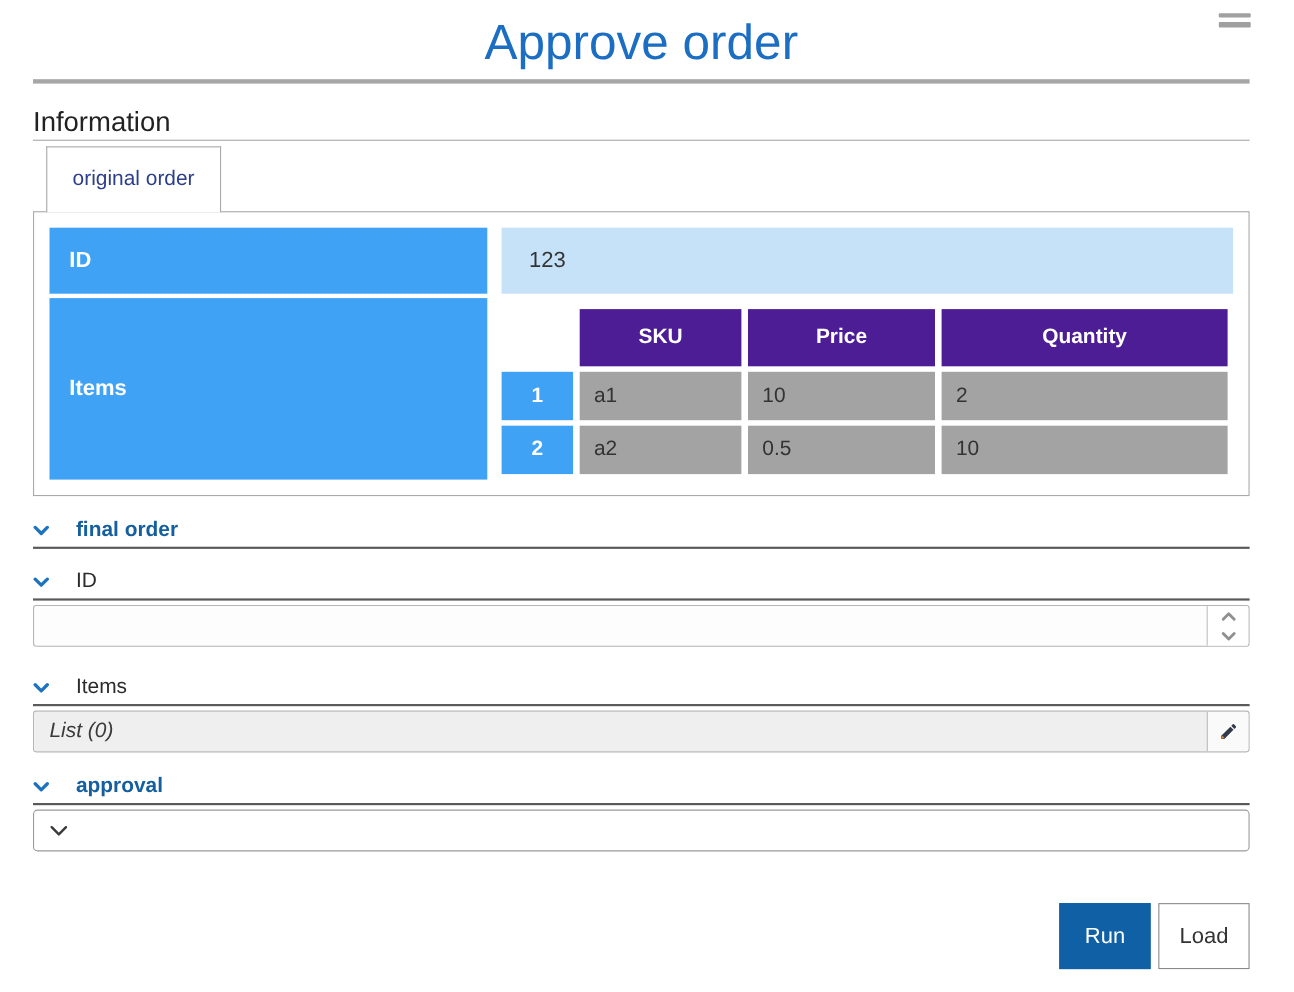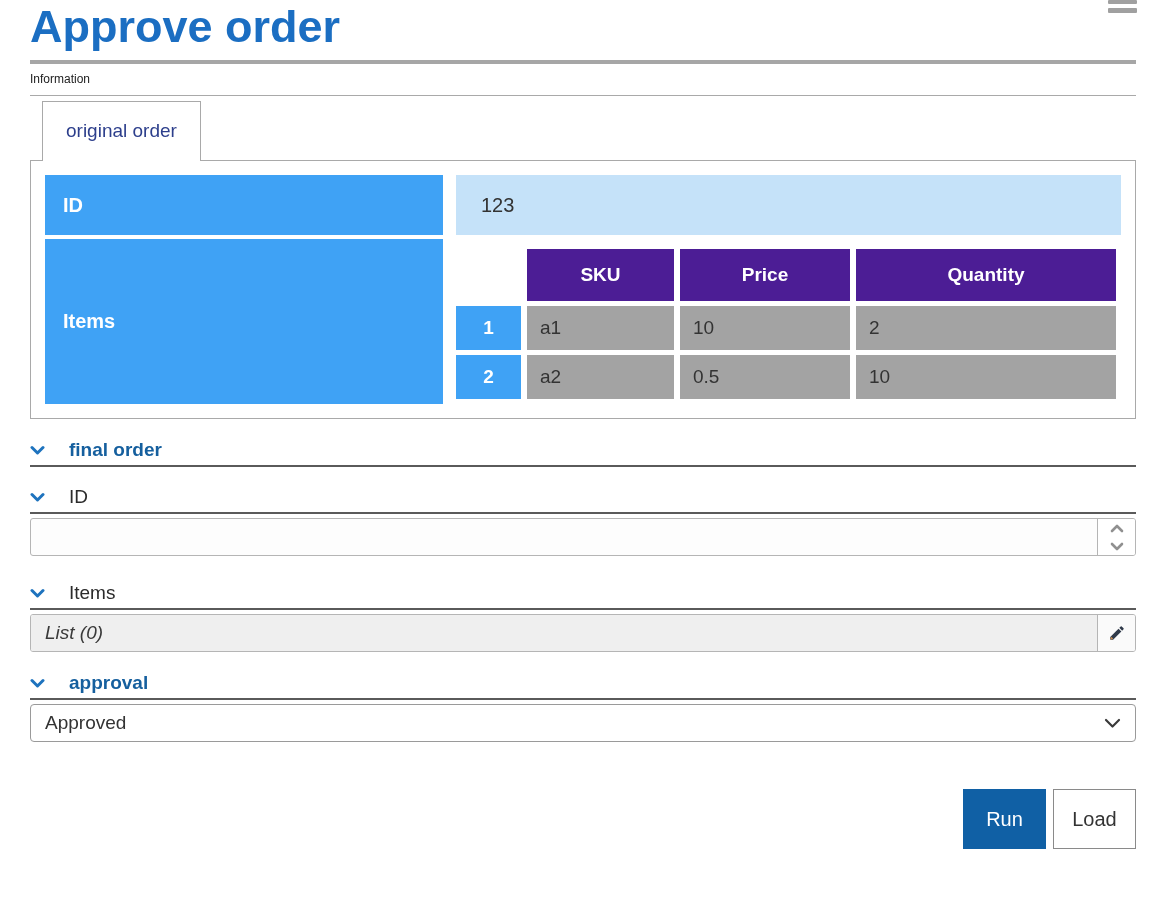--- a/index.html
+++ b/index.html
@@ -6,24 +6,24 @@
   html,body { width:1176px; height:902px; background:#ffffff; overflow:hidden;
               font-family:"Liberation Sans","DejaVu Sans",sans-serif; color:#2b2b2b; }
   .page { position:relative; width:1176px; height:902px; padding:0 40px 0 30px; }
 
   
   .hamburger { position:absolute; top:0; right:39px; width:29px; cursor:pointer; }
   .hamburger .bar { width:29px; height:5px; background:#a0a0a0; border-radius:1px; margin-bottom:4px; }
   .hamburger .bar.clipped { height:4px; }
 
   
-  h1.title { font-size:45px; font-weight:700; color:#1b6ec2; line-height:54px; letter-spacing:0; }
+  h1.title { margin-top:12px; font-size:45px; font-weight:400; color:#1b6ec2; line-height:54px; letter-spacing:0;text-align:center; }
   .title-rule { height:4px; background:#a6a6a6; margin-top:6px; }
 
-  .info-label { margin-top:4px; font-size:12px; color:#222; line-height:22px; }
+  .info-label { margin-top:24px; font-size:25px; color:#222; line-height:22px; }
   .info-rule { height:1px; background:#a9a9a9; margin-top:5px; }
 
   
   .tabbar { margin-top:5px; position:relative; z-index:2;padding-left:12px; }
   .tab { display:inline-block; background:#fff; border:1px solid #a9a9a9; border-bottom:none;
          padding:18px 23px 19px 23px; font-size:19px; color:#2d3f8c; margin-bottom:-1px; cursor:pointer; }
   .tab-panel { position:relative; z-index:1; border:1px solid #a9a9a9; padding:14px; background:#fff; }
 
   
   .kv-grid { display:grid; grid-template-columns:398px 1fr; column-gap:13px; row-gap:4px; }
@@ -187,21 +187,20 @@
 
   <div class="section-head mt20">
     <svg class="chev" width="15" height="11" viewBox="0 0 15 11">
         <polyline points="2,2.5 7.5,8 13,2.5" fill="none" stroke="#1e73be" stroke-width="3" stroke-linecap="round" stroke-linejoin="round"></polyline>
       </svg>
     <span class="section-title strong">approval</span>
   </div>
   <div class="section-rule"></div>
 
   <div class="select-field">
-    <span class="sel-text">Approved</span>
     <svg width="17" height="11" viewBox="0 0 17 11">
         <polyline points="2,2 8.5,8.5 15,2" fill="none" stroke="#3a3a3a" stroke-width="2.2" stroke-linecap="round" stroke-linejoin="round"></polyline>
       </svg>
   </div>
 
   <div class="actions">
     <button class="btn btn-run">Run</button>
     <button class="btn btn-load">Load</button>
   </div>
 

